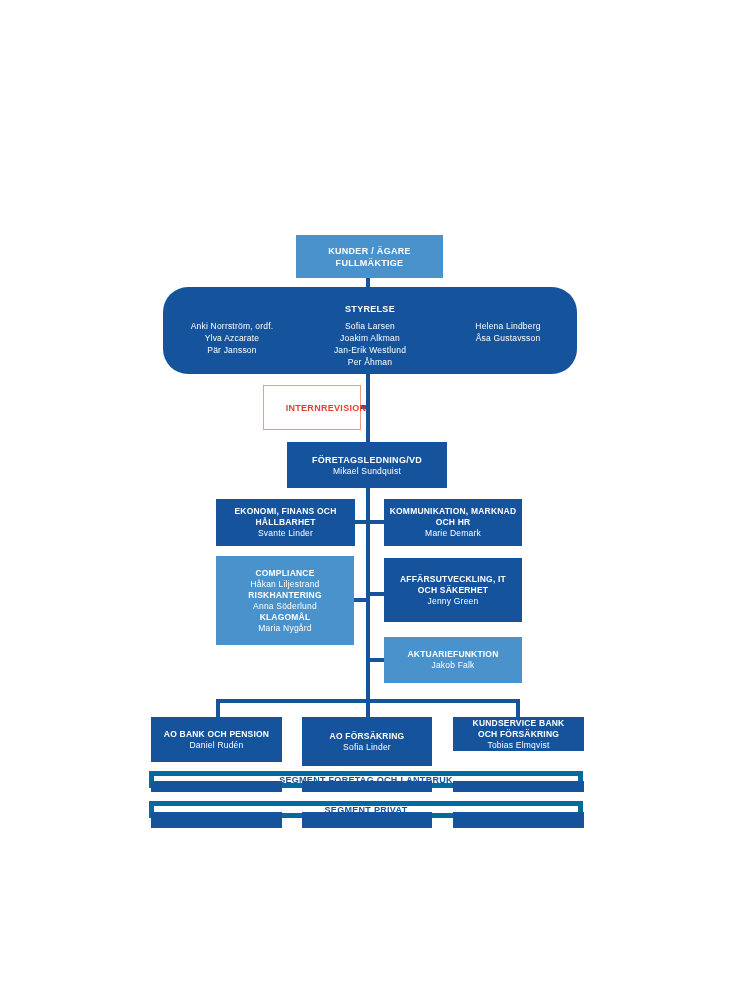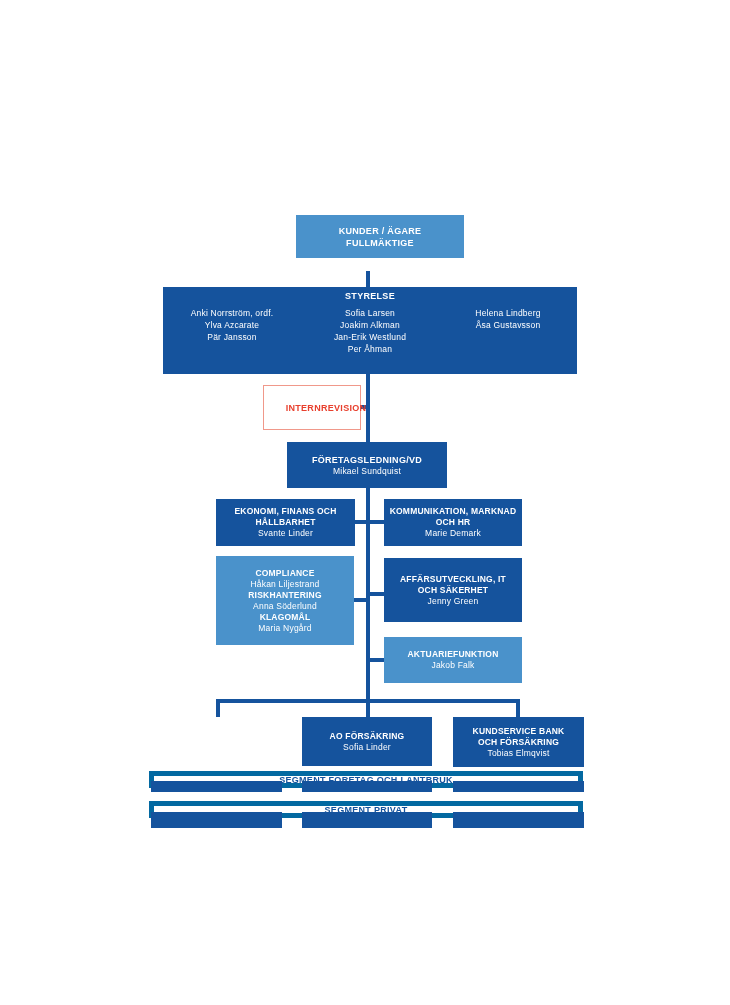--- a/index.html
+++ b/index.html
@@ -42,26 +42,26 @@
   <div class="line" style="left:359px;top:405px;width:9px;height:4px;"></div>
   <div class="line" style="left:353px;top:520px;width:15px;height:4px;"></div>
   <div class="line" style="left:368px;top:520px;width:18px;height:4px;"></div>
   <div class="line" style="left:352px;top:598px;width:16px;height:4px;"></div>
   <div class="line" style="left:368px;top:592px;width:18px;height:4px;"></div>
   <div class="line" style="left:368px;top:658px;width:18px;height:4px;"></div>
   <div class="line" style="left:216px;top:699px;width:304px;height:4px;"></div>
   <div class="line" style="left:216px;top:699px;width:4px;height:18px;"></div>
   <div class="line" style="left:516px;top:699px;width:4px;height:18px;"></div>
 
-  <div class="box light" style="left:296px;top:215px;width:168px;height:43px;">
+  <div class="box light" style="left:296px;top:235px;width:147px;height:43px;">
     <div class="t9">KUNDER / ÄGARE</div>
     <div class="t9">FULLMÄKTIGE</div>
   </div>
 
-  <div class="box dark" style="left:163px;top:287px;width:414px;height:87px;justify-content:flex-start;padding-top:3px;">
+  <div class="box dark" style="left:163px;top:287px;width:414px;height:87px;justify-content:flex-start;padding-top:16px;border-radius:25px;">
     <div class="t9">STYRELSE</div>
     <div class="styrelse-cols">
       <div class="styrelse-col">
         <div class="n">Anki Norrström, ordf.</div>
         <div class="n">Ylva Azcarate</div>
         <div class="n">Pär Jansson</div>
       </div>
       <div class="styrelse-col">
         <div class="n">Sofia Larsen</div>
         <div class="n">Joakim Alkman</div>
@@ -109,27 +109,31 @@
     <div class="t">AFFÄRSUTVECKLING, IT</div>
     <div class="t">OCH SÄKERHET</div>
     <div class="n">Jenny Green</div>
   </div>
 
   <div class="box light" style="left:384px;top:637px;width:138px;height:46px;">
     <div class="t">AKTUARIEFUNKTION</div>
     <div class="n">Jakob Falk</div>
   </div>
 
+  <div class="box dark" style="left:151px;top:717px;width:131px;height:45px;">
+    <div class="t">AO BANK OCH PENSION</div>
+    <div class="n">Daniel Rudén</div>
+  </div>
 
   <div class="box dark" style="left:302px;top:717px;width:130px;height:49px;">
     <div class="t">AO FÖRSÄKRING</div>
     <div class="n">Sofia Linder</div>
   </div>
 
-  <div class="box dark" style="left:453px;top:717px;width:131px;height:50px;">
+  <div class="box dark" style="left:453px;top:717px;width:131px;height:34px;">
     <div class="t">KUNDSERVICE BANK</div>
     <div class="t">OCH FÖRSÄKRING</div>
     <div class="n">Tobias Elmqvist</div>
   </div>
 
   <div class="banner" style="left:149px;top:763px;width:434px;height:17px;">
     <div class="t9 blue-text">SEGMENT FÖRETAG OCH LANTBRUK</div>
   </div>
 
   <div class="block" style="left:151px;top:781px;width:131px;height:11px;"></div>

